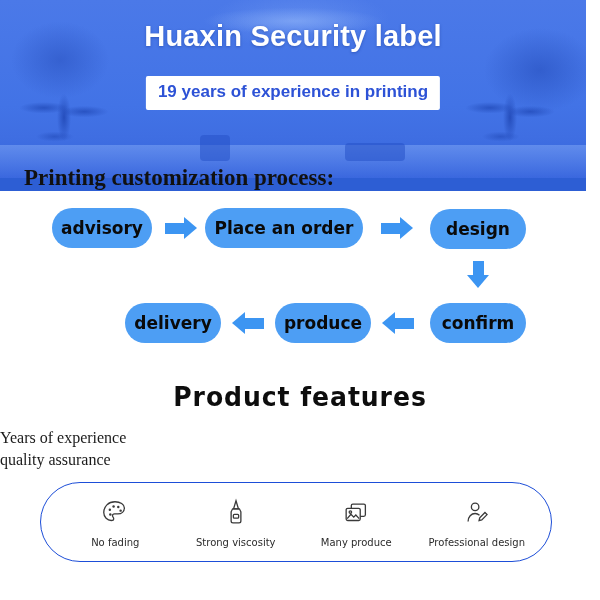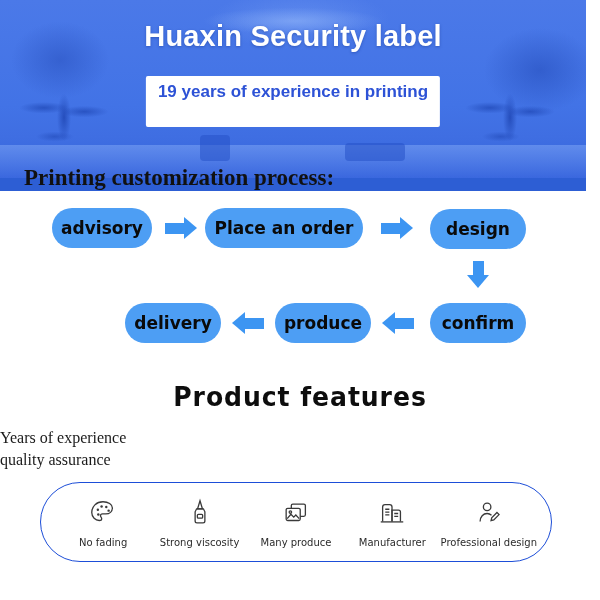--- a/index.html
+++ b/index.html
@@ -101,21 +101,21 @@
   }
   .banner-badge {
     position: absolute;
     left: 50%;
     transform: translateX(-50%);
     top: 76px;
     background: #ffffff;
     color: #2d52d6;
     font-size: 17px;
     font-weight: bold;
-    padding: 6px 12px 25px;
+    padding: 6px 12px 8px;
     border-radius: 2px;
     white-space: nowrap;
   }
 
   
   .process-heading {
     position: absolute;
     left: 24px;
     top: 165px;
     font-family: "Liberation Serif", serif;
@@ -335,32 +335,20 @@
       <svg width="30" height="30" viewBox="0 0 32 32" fill="none" stroke="#3a3a3a" stroke-width="1.4">
         <rect x="11" y="6.5" width="15" height="13" rx="1.6"></rect>
         <rect x="5.5" y="11" width="15" height="13" rx="1.6" fill="#ffffff"></rect>
         <circle cx="10" cy="15" r="1.3"></circle>
         <path d="M6.6 22l4-4.6 3 3 2.2-2.2 3.6 3.8"></path>
       </svg>
     </div>
     <div class="feature-label">Many produce</div>
   </div>
 
-  <div class="feature">
-    <div class="feature-icon">
-      <svg width="30" height="30" viewBox="0 0 32 32" fill="none" stroke="#3a3a3a" stroke-width="1.4">
-        <path d="M6 25V9.5A2.5 2.5 0 0 1 8.5 7h5A2.5 2.5 0 0 1 16 9.5V25"></path>
-        <path d="M16 25V13h7a2 2 0 0 1 2 2v10"></path>
-        <path d="M4 25.5h24"></path>
-        <path d="M8.8 12h4.4M8.8 15h4.4M8.8 18h4.4"></path>
-        <path d="M18.4 16.5h4.2M18.4 19.5h4.2"></path>
-      </svg>
-    </div>
-    <div class="feature-label">Manufacturer</div>
-  </div>
 
   <div class="feature">
     <div class="feature-icon">
       <svg width="30" height="30" viewBox="0 0 32 32" fill="none" stroke="#3a3a3a" stroke-width="1.4">
         <circle cx="14" cy="9.5" r="4"></circle>
         <path d="M6.5 25c0-5 3.4-8.5 7.5-8.5 1.8 0 3.4.7 4.7 1.8"></path>
         <path d="M24.5 15.5l2.2 2.2-5.6 5.6-2.9.7.7-2.9 5.6-5.6z"></path>
       </svg>
     </div>
     <div class="feature-label">Professional design</div>

